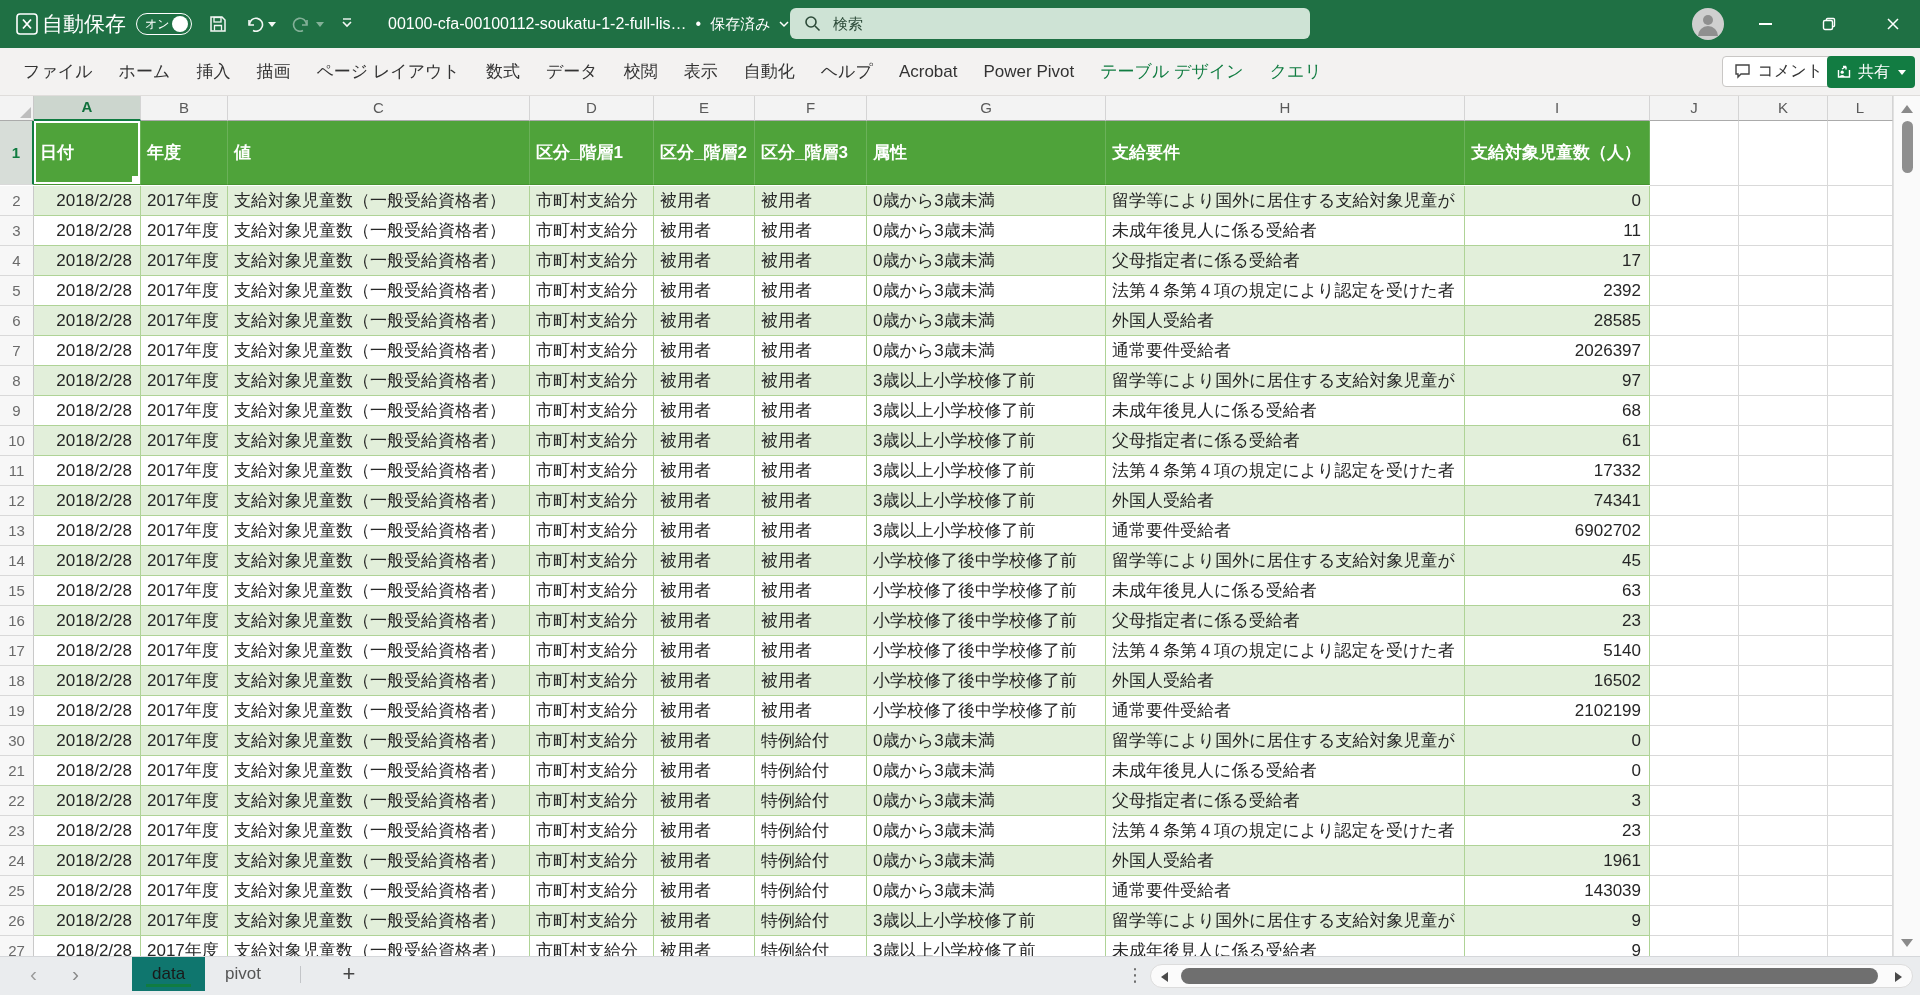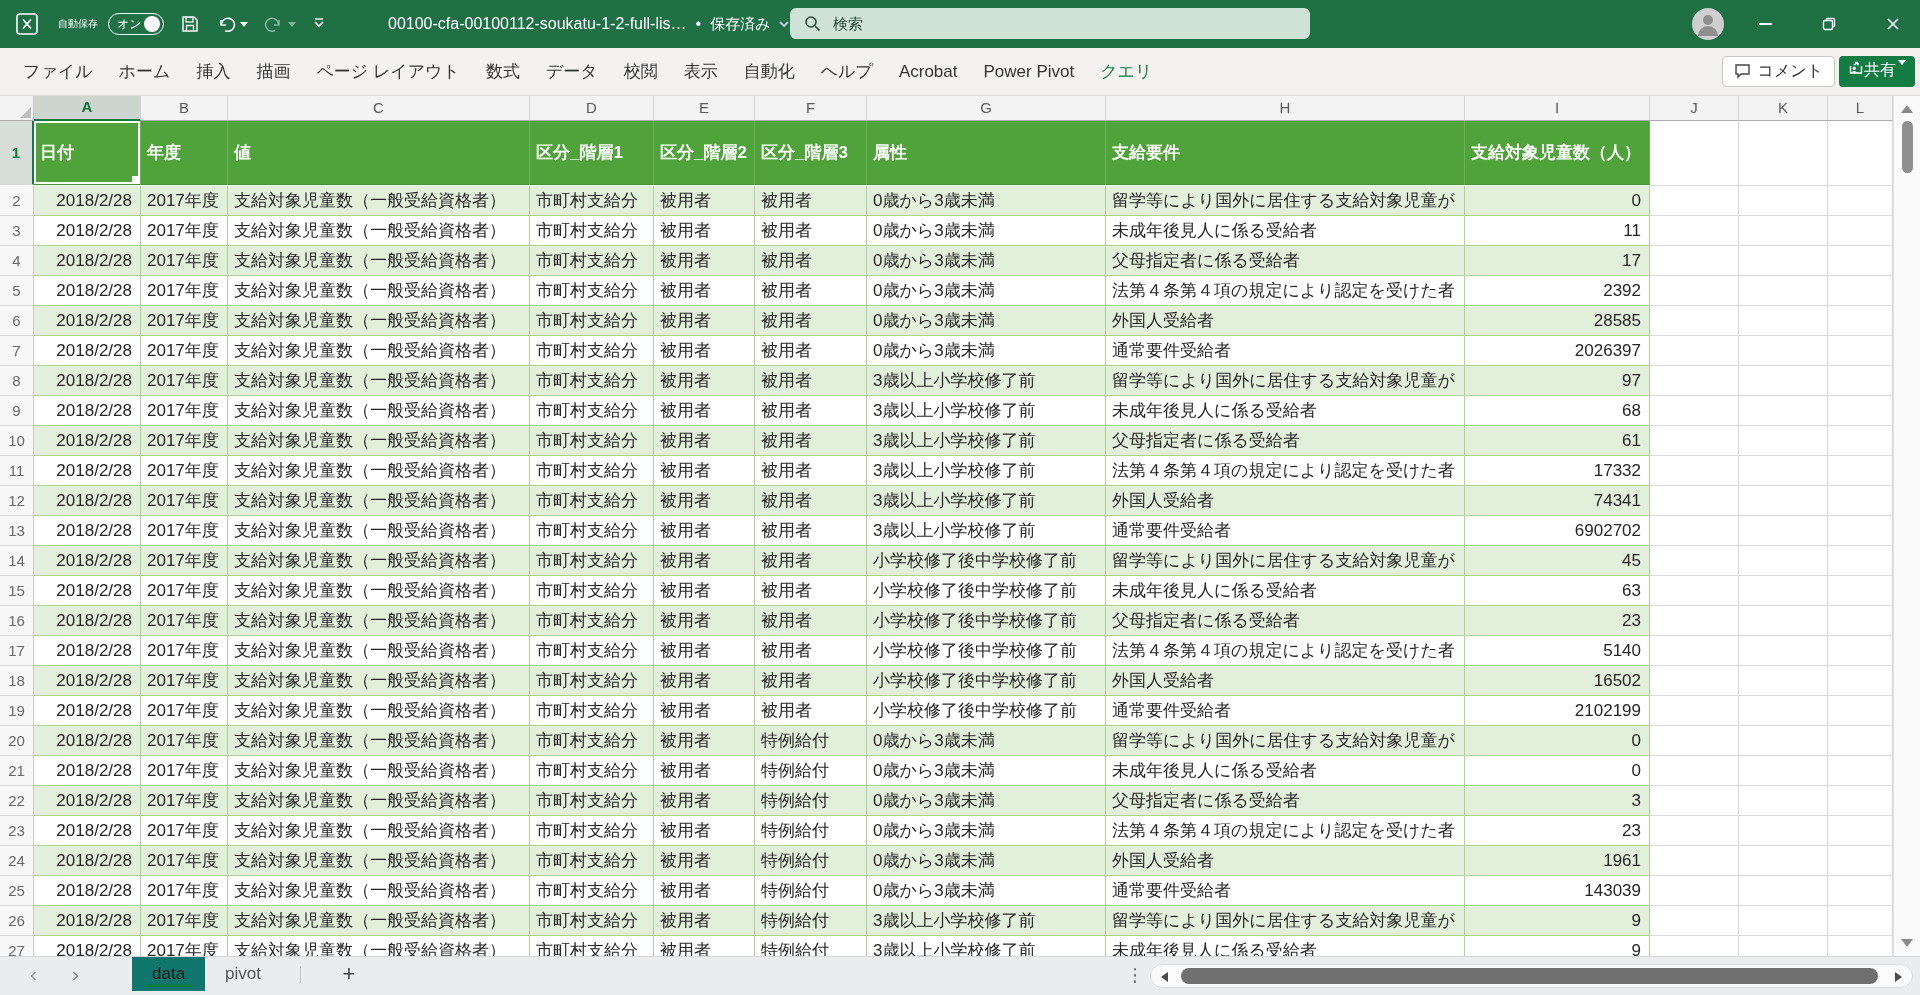--- a/index.html
+++ b/index.html
@@ -3,21 +3,21 @@
 <meta charset="utf-8">
 <style>
   html,body{margin:0;padding:0}
   body{width:1920px;height:995px;overflow:hidden;position:relative;
        font-family:"Liberation Sans",sans-serif;background:#fff;-webkit-font-smoothing:antialiased}
 
   
   .titlebar{position:absolute;top:0;left:0;right:0;height:48px;background:#1F7044;color:#fff}
   .tb-left{position:absolute;left:0;top:0;height:48px;display:flex;align-items:center}
   .app-icon{margin-left:16px;display:flex}
-  .autosave-label{margin-left:20px;font-size:10px}
+  .autosave-label{margin-left:4px;font-size:21px}
   .autosave-toggle{margin-left:10px;width:56px;height:22px;border:1px solid #fff;border-radius:12px;
        display:flex;align-items:center;justify-content:space-between;padding:0 3px 0 8px;box-sizing:border-box;cursor:pointer}
   .autosave-state{font-size:12px;color:#fff}
   .toggle-knob{width:16px;height:16px;border-radius:50%;background:#fff}
   .tb-btn{margin-left:16px;display:flex;align-items:center;opacity:.95}
   .tb-btn.dim{opacity:.45}
   .mini-chev{width:0;height:0;border-left:4px solid transparent;border-right:4px solid transparent;
        border-top:5px solid #fff;margin-left:4px}
   .doc-title{position:absolute;left:388px;top:0;height:48px;display:flex;align-items:center;font-size:16px;gap:9px}
   .saved-chip{display:flex;align-items:center;gap:7px;font-size:15px}
@@ -33,21 +33,21 @@
   .min-glyph{width:13px;height:0;border-top:2px solid #fff}
 
   
   .ribbon{position:absolute;top:48px;left:0;right:0;height:48px;background:#F3F2F1;border-bottom:1px solid #DFDDDB;box-sizing:border-box}
   #ribbon-tabs{display:flex;height:100%;padding-left:10px}
   .rtab{padding:0 13px;font-size:17px;color:#333;height:100%;display:flex;align-items:center;cursor:pointer;white-space:nowrap}
   .rtab.ctx{color:#107C41}
   .comments-btn{position:absolute;right:85px;top:8px;height:31px;background:#fff;border:1px solid #C9C7C5;border-radius:4px;
        color:#333;padding:0 11px;font-size:16px;display:flex;align-items:center;gap:7px;box-sizing:border-box;cursor:pointer}
   .share-btn{position:absolute;right:5px;top:8px;height:31px;background:#127C42;border-radius:4px;color:#fff;
-       padding:4px 9px;font-size:16px;display:flex;align-items:flex-start;box-sizing:border-box;cursor:pointer}
+       padding:16px 9px;font-size:16px;display:flex;align-items:center;gap:6px;box-sizing:border-box;cursor:pointer}
   .share-chev{width:0;height:0;border-left:4px solid transparent;border-right:4px solid transparent;border-top:5px solid #fff;margin-left:2px}
 
   
   .sheet{position:absolute;top:96px;left:0;right:0;bottom:39px;background:#fff;overflow:hidden}
   #col-heads{display:flex;position:absolute;top:0;left:0;height:25px}
   .corner{width:34px;height:25px;background:#F3F3F3;border-right:1px solid #C9C9C9;border-bottom:1px solid #ABABAB;
        box-sizing:border-box;position:relative}
   .corner::after{content:"";position:absolute;right:2px;bottom:2px;width:0;height:0;
        border-left:11px solid transparent;border-bottom:11px solid #BDBDBD}
   .colhead{height:25px;line-height:23px;text-align:center;background:#F3F3F3;color:#5A5A5A;font-size:15px;
@@ -195,20 +195,21 @@
       <div class="rtab">描画</div>
       <div class="rtab">ページ レイアウト</div>
       <div class="rtab">数式</div>
       <div class="rtab">データ</div>
       <div class="rtab">校閲</div>
       <div class="rtab">表示</div>
       <div class="rtab">自動化</div>
       <div class="rtab">ヘルプ</div>
       <div class="rtab">Acrobat</div>
       <div class="rtab">Power Pivot</div>
+      <div class="rtab ctx">テーブル デザイン</div>
       <div class="rtab ctx">クエリ</div>
     </div>
   <div class="comments-btn">
     <svg width="17" height="17" viewBox="0 0 17 17">
         <path d="M2 2 h13 v9 h-8 l-3 3 v-3 h-2 z" fill="none" stroke="#444" stroke-width="1.4"></path>
       </svg>
     <span>コメント</span>
   </div>
   <div class="share-btn">
     <svg width="16" height="16" viewBox="0 0 16 16">
@@ -518,21 +519,21 @@
         <div class="cell cw5">被用者</div>
         <div class="cell cw6">被用者</div>
         <div class="cell cw7">小学校修了後中学校修了前</div>
         <div class="cell cw8">通常要件受給者</div>
         <div class="cell cw9 alr">2102199</div>
         <div class="cell empty cw10"></div>
         <div class="cell empty cw11"></div>
         <div class="cell empty cw12"></div>
       </div>
       <div class="grow band">
-        <div class="rownum">20</div>
+        <div class="rownum">30</div>
         <div class="cell cw1 alr">2018/2/28</div>
         <div class="cell cw2">2017年度</div>
         <div class="cell cw3">支給対象児童数（一般受給資格者）</div>
         <div class="cell cw4">市町村支給分</div>
         <div class="cell cw5">被用者</div>
         <div class="cell cw6">特例給付</div>
         <div class="cell cw7">0歳から3歳未満</div>
         <div class="cell cw8">留学等により国外に居住する支給対象児童が</div>
         <div class="cell cw9 alr">0</div>
         <div class="cell empty cw10"></div>

